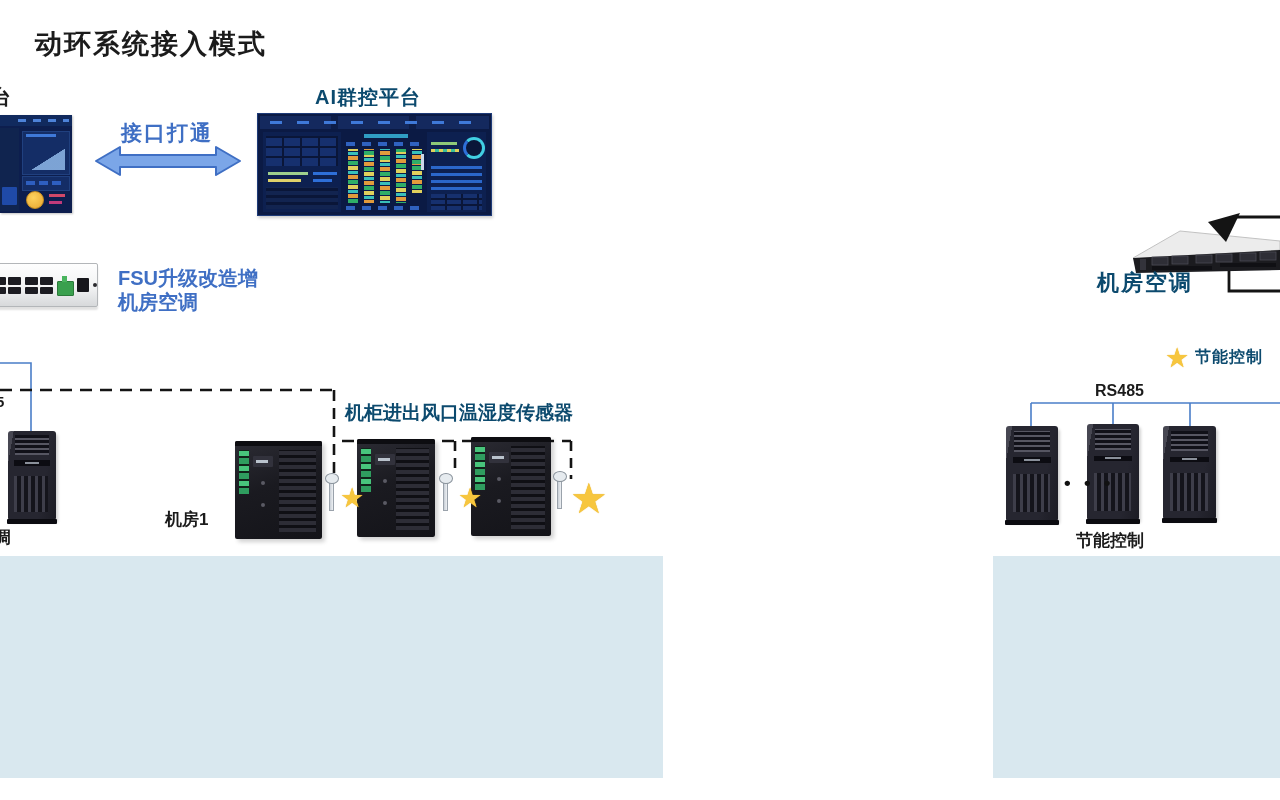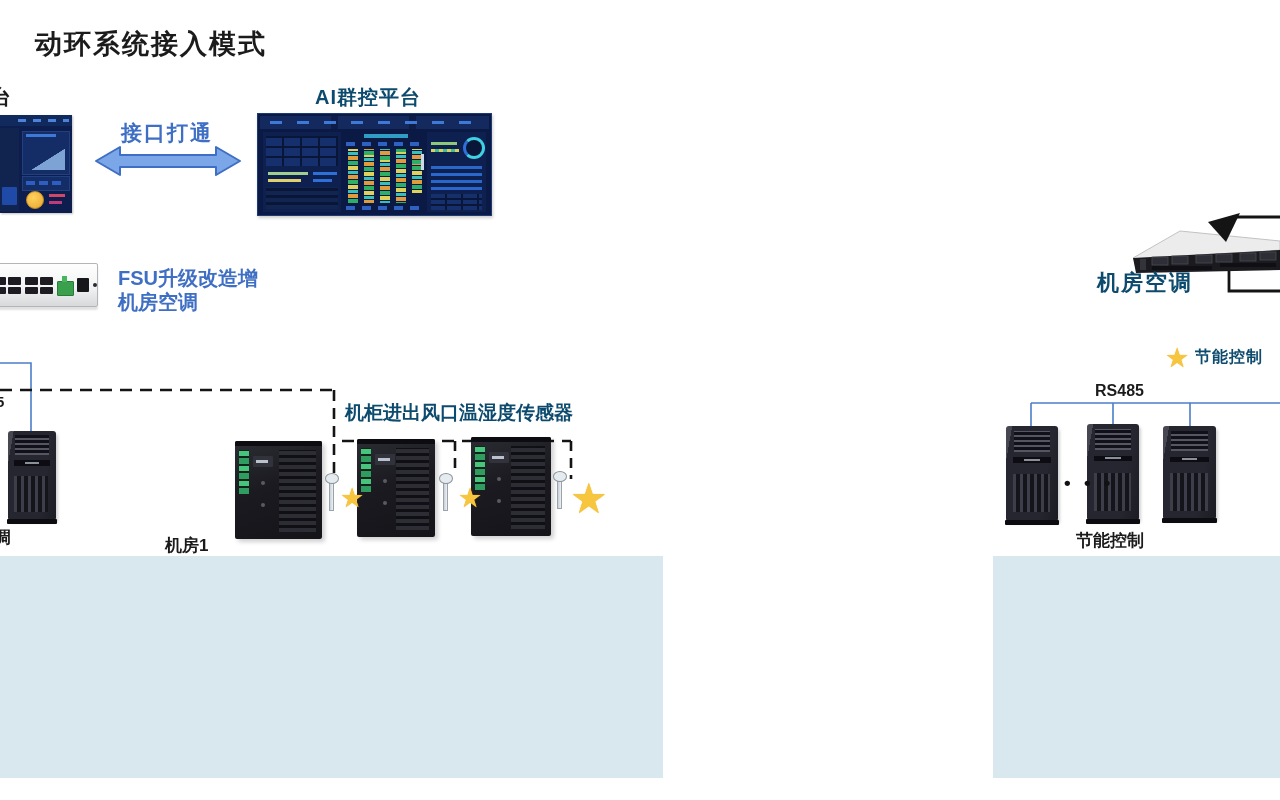--- a/index.html
+++ b/index.html
@@ -106,21 +106,21 @@
   .ac .band::after{content:"";position:absolute;left:30%;top:30%;width:40%;height:2px;background:#8a909a;}
   .ac .vents{position:absolute;bottom:9%;left:13%;right:16%;height:40%;
       background:repeating-linear-gradient(90deg,#3e3e4a 0 3px,#14141b 3px 7px);}
   .ac .base{position:absolute;left:-2%;bottom:-4px;width:104%;height:5px;background:#0b0b10;border-radius:1px;}
   
   .sensor{width:3px;height:28px;background:linear-gradient(90deg,#c9cfd6,#eef1f4);z-index:4;border:1px solid #9aa2ab;border-top:none;}
   .sensor::before{content:"";position:absolute;left:-5px;top:-9px;width:12px;height:9px;border-radius:50%;
       background:#e6ebef;border:1px solid #8a939c;}
   .star{color:#f7c63e;z-index:4;text-shadow:0 0 1px #e0a820;line-height:1;}
   
-  .lbl-kh1{left:165px;top:534px;font-size:17px;}
+  .lbl-kh1{left:165px;top:508px;font-size:17px;}
   .lbl-khkt{left:1076px;top:529px;font-size:17px;}
   .lbl-rs485{left:1095px;top:382px;font-size:16px;}
   .lbl-dots{left:1064px;top:472px;font-size:19px;color:#111;font-weight:700;letter-spacing:4px;z-index:4;}
 </style>
 </head>
 <body>
 
 <svg id="lines" class="abs" width="1280" height="800" viewBox="0 0 1280 800">
 
   <path d="M0,363 H31 V433" fill="none" stroke="#4a7ec8" stroke-width="1.6"></path>

